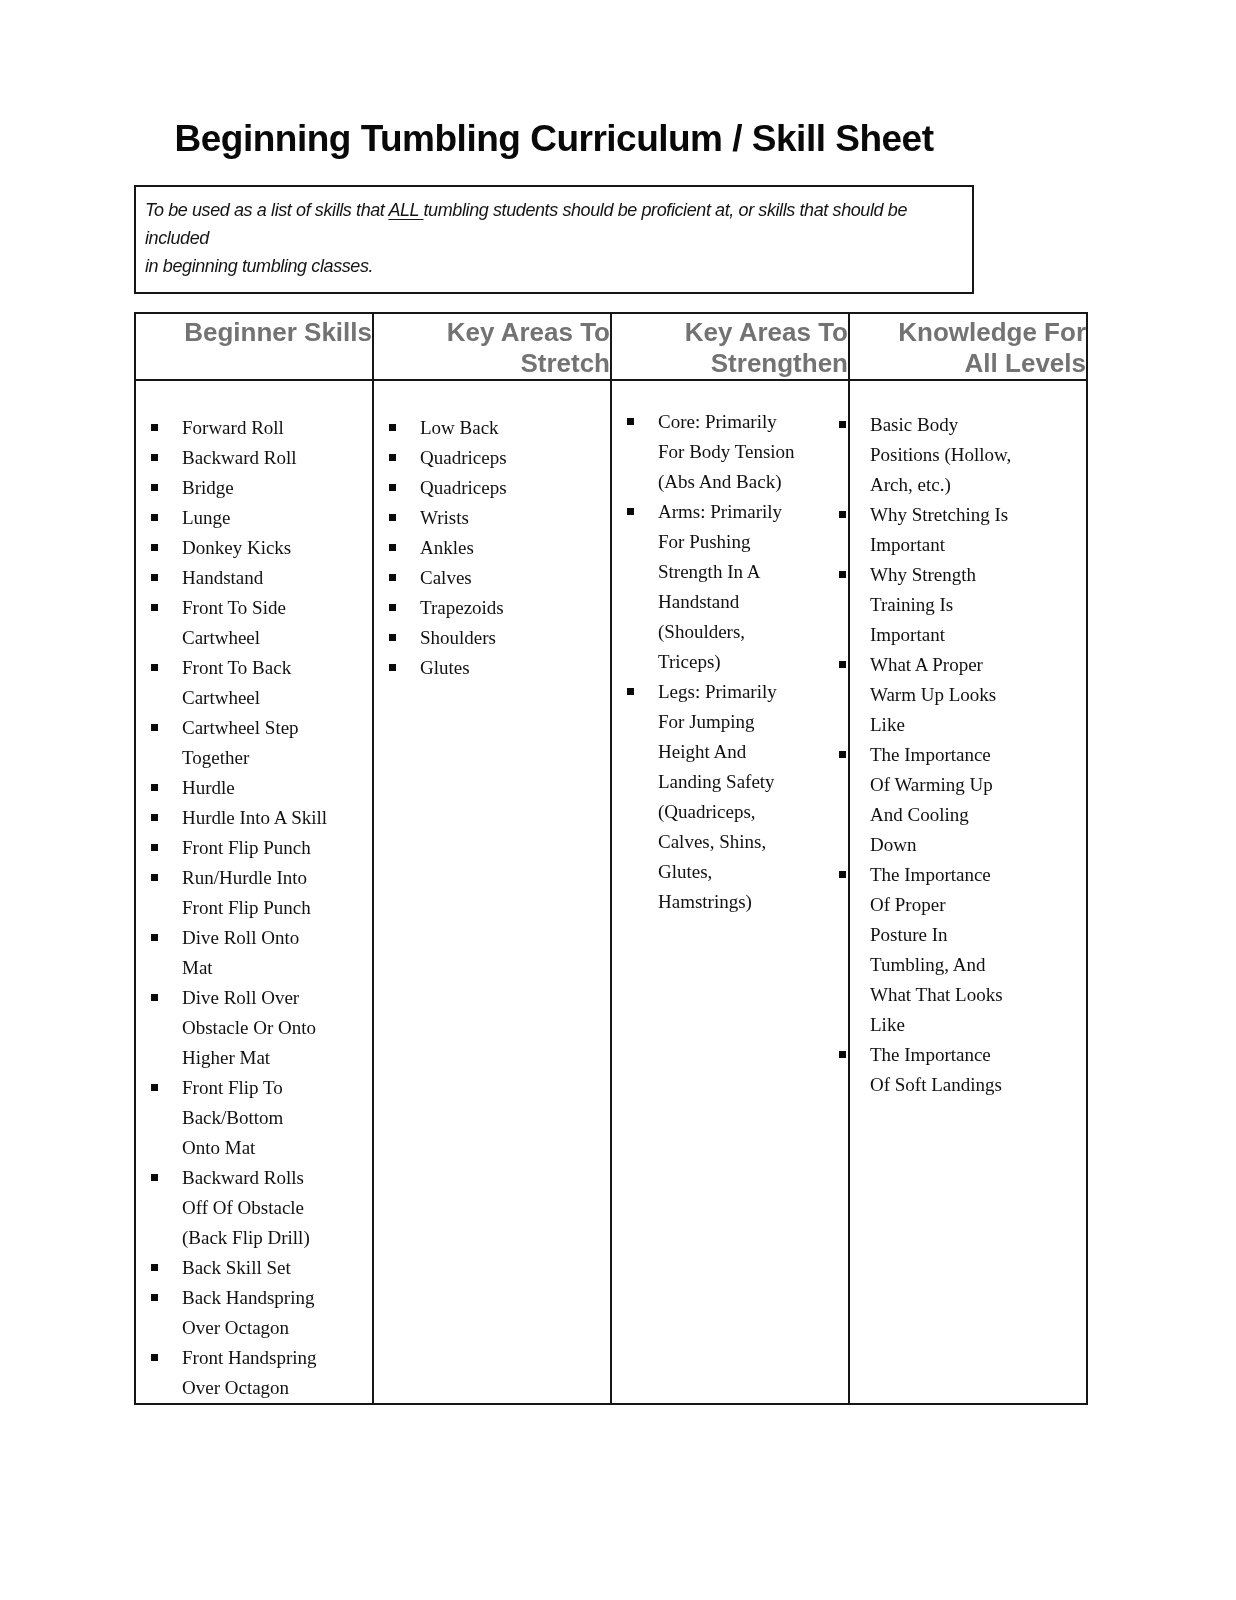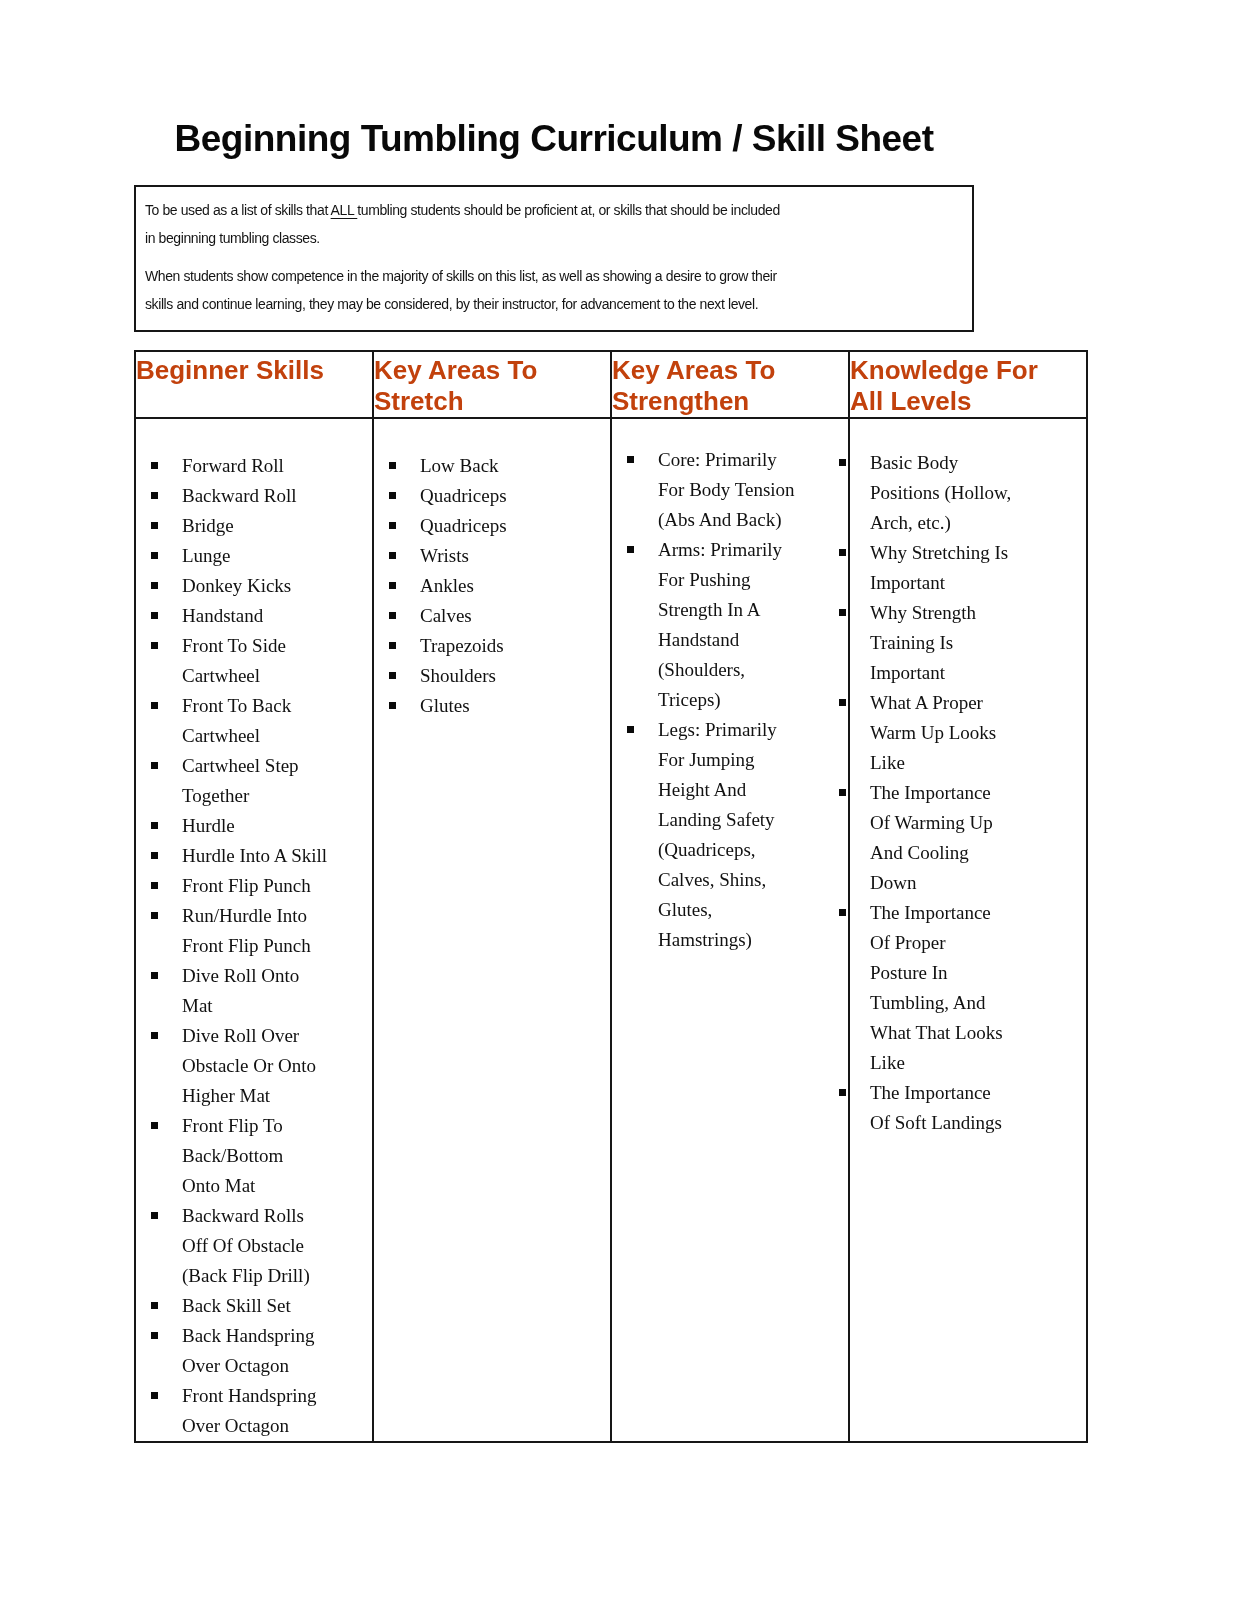--- a/index.html
+++ b/index.html
@@ -18,43 +18,44 @@
     letter-spacing:-0.5px;color:#090909;
     white-space:nowrap;
   }
   .intro-box{
     margin-top:23px;
     border:2px solid #161616;
     padding:9px 14px 12px 9px;
   }
   .intro-p{
     margin:0;
-    font-size:14px;line-height:28px;
+    font-size:18px;line-height:28px;
     letter-spacing:-0.4px;
     white-space:pre-line;
     color:#141414;
+    font-style:italic;
   }
   .intro-p + .intro-p{margin-top:10px;}
   .u{text-decoration:underline;text-underline-offset:3px;}
   table.skills{
     margin-top:18px;
     border-collapse:collapse;
     table-layout:fixed;
     width:952px;
   }
   table.skills col{width:238px;}
   th{
     border:2px solid #161616;
     font-size:26px;line-height:31px;
-    font-weight:bold;text-align:left;
+    font-weight:bold;text-align:right;
     vertical-align:top;
     height:62px;box-sizing:border-box;
     padding:3px 0 0 0;
     white-space:pre-line;
-    color:#c2410c;
+    color:#737373;
   }
   td{
     border:2px solid #161616;
     vertical-align:top;
     height:1015px;box-sizing:border-box;
     padding:0;
   }
   td.c1 ul,td.c2 ul{margin-top:32px;}
   td.c3 ul{margin-top:26px;}
   td.c4 ul{margin-top:29px;padding-left:20px;}
@@ -82,22 +83,20 @@
 </head>
 <body>
 
 <div class="content">
 
   <h1 class="title">Beginning Tumbling Curriculum / Skill Sheet</h1>
 
   <div class="intro-box">
     <p class="intro-p"><span>To be used as a list of skills that </span><span class="u">ALL </span><span>tumbling students should be proficient at, or skills that should be included
 in beginning tumbling classes.</span></p>
-    <p class="intro-p">When students show competence in the majority of skills on this list, as well as showing a desire to grow their
-skills and continue learning, they may be considered, by their instructor, for advancement to the next level.</p>
   </div>
 
   <table class="skills">
     <colgroup>
         <col>
         <col>
         <col>
         <col>
       </colgroup>
     <thead>

